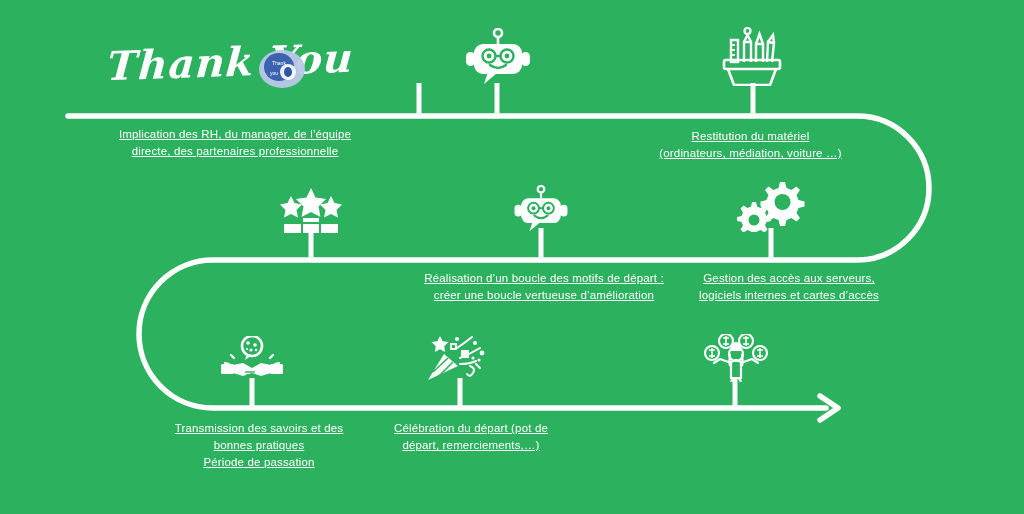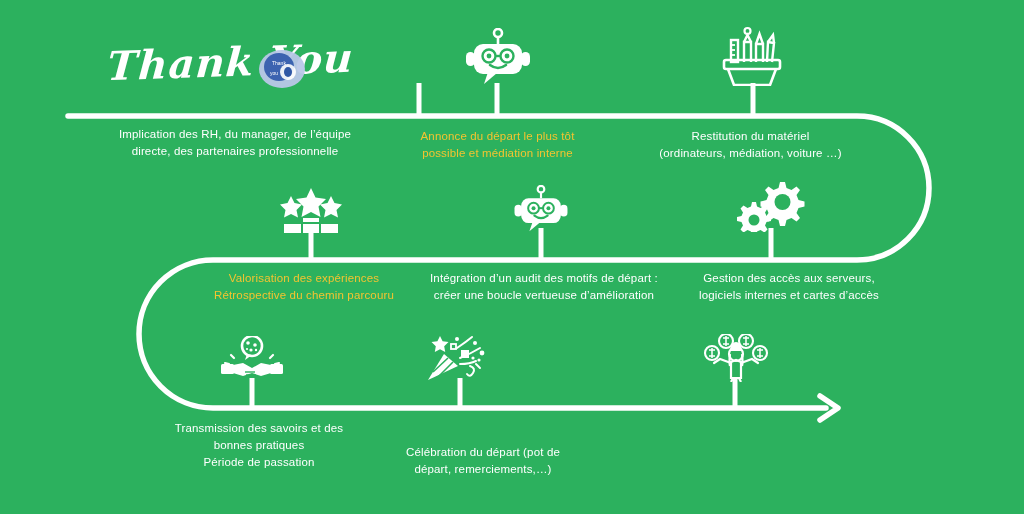--- a/index.html
+++ b/index.html
@@ -32,20 +32,21 @@
 
   
   .caption{
     position:absolute;
     text-align:center;
     font-size:11.5px;
     line-height:17px;
     color:#ffffff;
     white-space:pre-line;
     letter-spacing:0.15px;
+    text-decoration:underline;
   }
   .caption.gold{color:#f4c430;}
   .heart{
     display:block;
     color:#f4c430;
     font-size:13px;
     line-height:15px;
     margin-top:1px;
   }
 
@@ -229,36 +230,32 @@
       <path d="M 31 28 L 36 26 L 41 28 L 41 44 L 31 44 Z" fill="none" stroke="#fff" stroke-width="2.2"></path>
       <path d="M 31 29 L 20 25 L 14 29" fill="none" stroke="#fff" stroke-width="2.2" stroke-linecap="round"></path>
       <path d="M 41 29 L 52 25 L 58 29" fill="none" stroke="#fff" stroke-width="2.2" stroke-linecap="round"></path>
       <path d="M 33 44 L 31 48 M 39 44 L 41 48" stroke="#fff" stroke-width="2.2"></path>
     </svg>
   </div>
 
   <div class="caption" style="left:100px;top:126px;width:270px;">Implication des RH, du manager, de l’équipe
 directe, des partenaires professionnelle</div>
 
-  <div class="caption gold" style="left:400px;top:128px;width:195px;">Annonce du départ le plus tôt
-possible et médiation interne</div>
 
   <div class="caption" style="left:638px;top:128px;width:225px;">Restitution du matériel
 (ordinateurs, médiation, voiture …)</div>
 
-  <div class="caption gold" style="left:198px;top:270px;width:212px;">Valorisation des expériences
-Rétrospective du chemin parcouru</div>
-
-  <div class="caption" style="left:420px;top:270px;width:248px;">Intégration d’un audit des motifs de départ :
+
+  <div class="caption" style="left:420px;top:270px;width:248px;">Réalisation d’un boucle des motifs de départ :
 créer une boucle vertueuse d’amélioration</div>
 
   <div class="caption" style="left:684px;top:270px;width:210px;">Gestion des accès aux serveurs,
 logiciels internes et cartes d’accès</div>
 
   <div class="caption" style="left:157px;top:420px;width:204px;">Transmission des savoirs et des
 bonnes pratiques
 Période de passation</div>
 
-  <div class="caption" style="left:388px;top:420px;width:190px;margin-top:24px;">Célébration du départ (pot de
+  <div class="caption" style="left:376px;top:420px;width:190px;">Célébration du départ (pot de
 départ, remerciements,…)</div>
 
 
 </div>
 
 </body></html>

